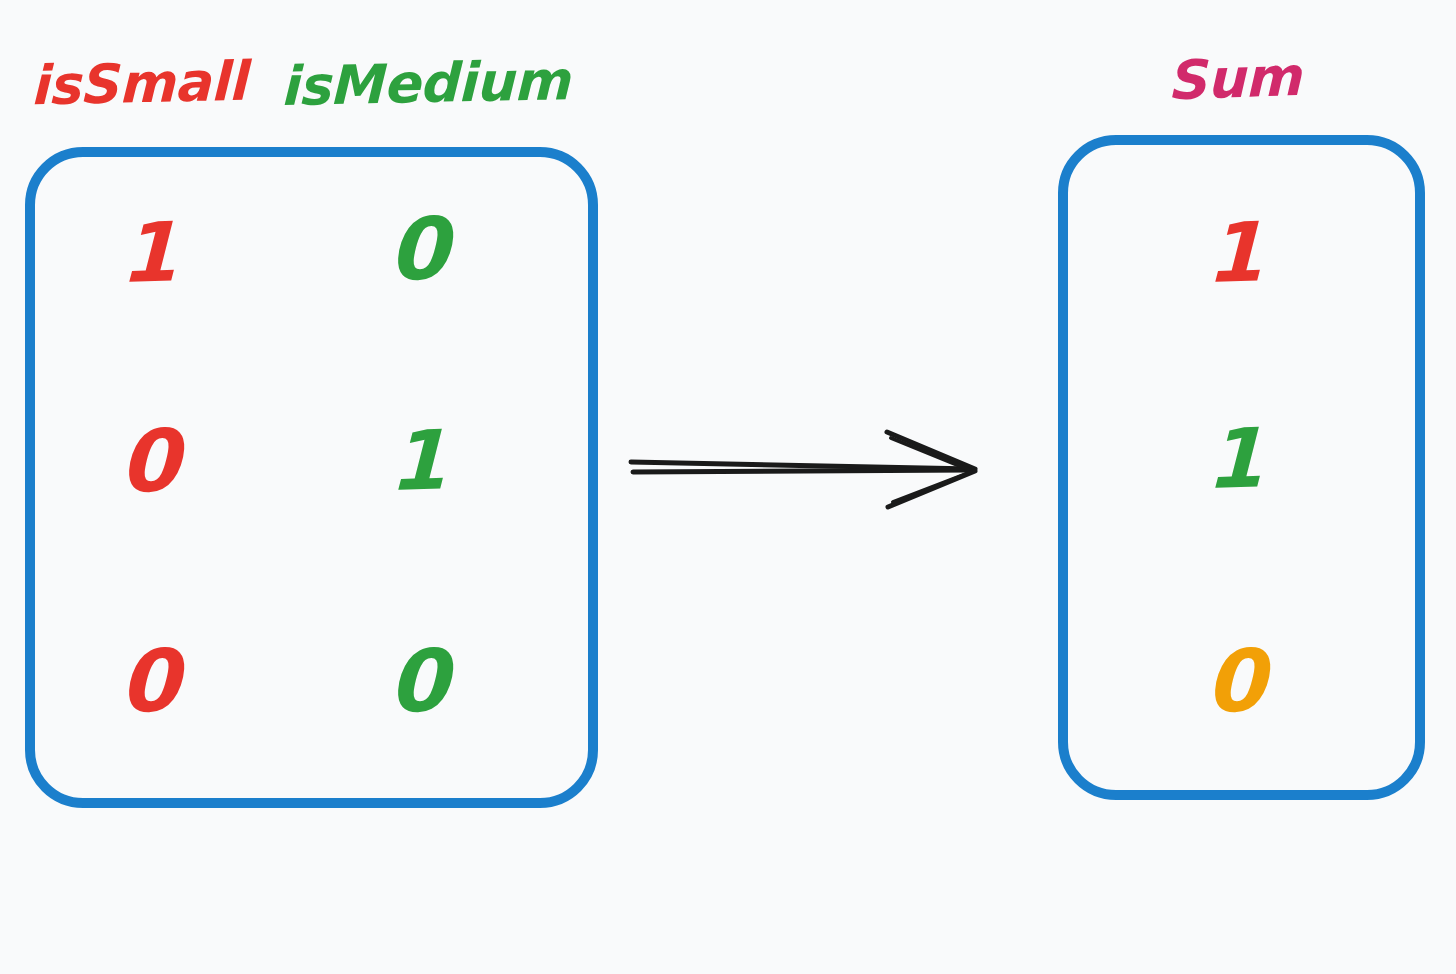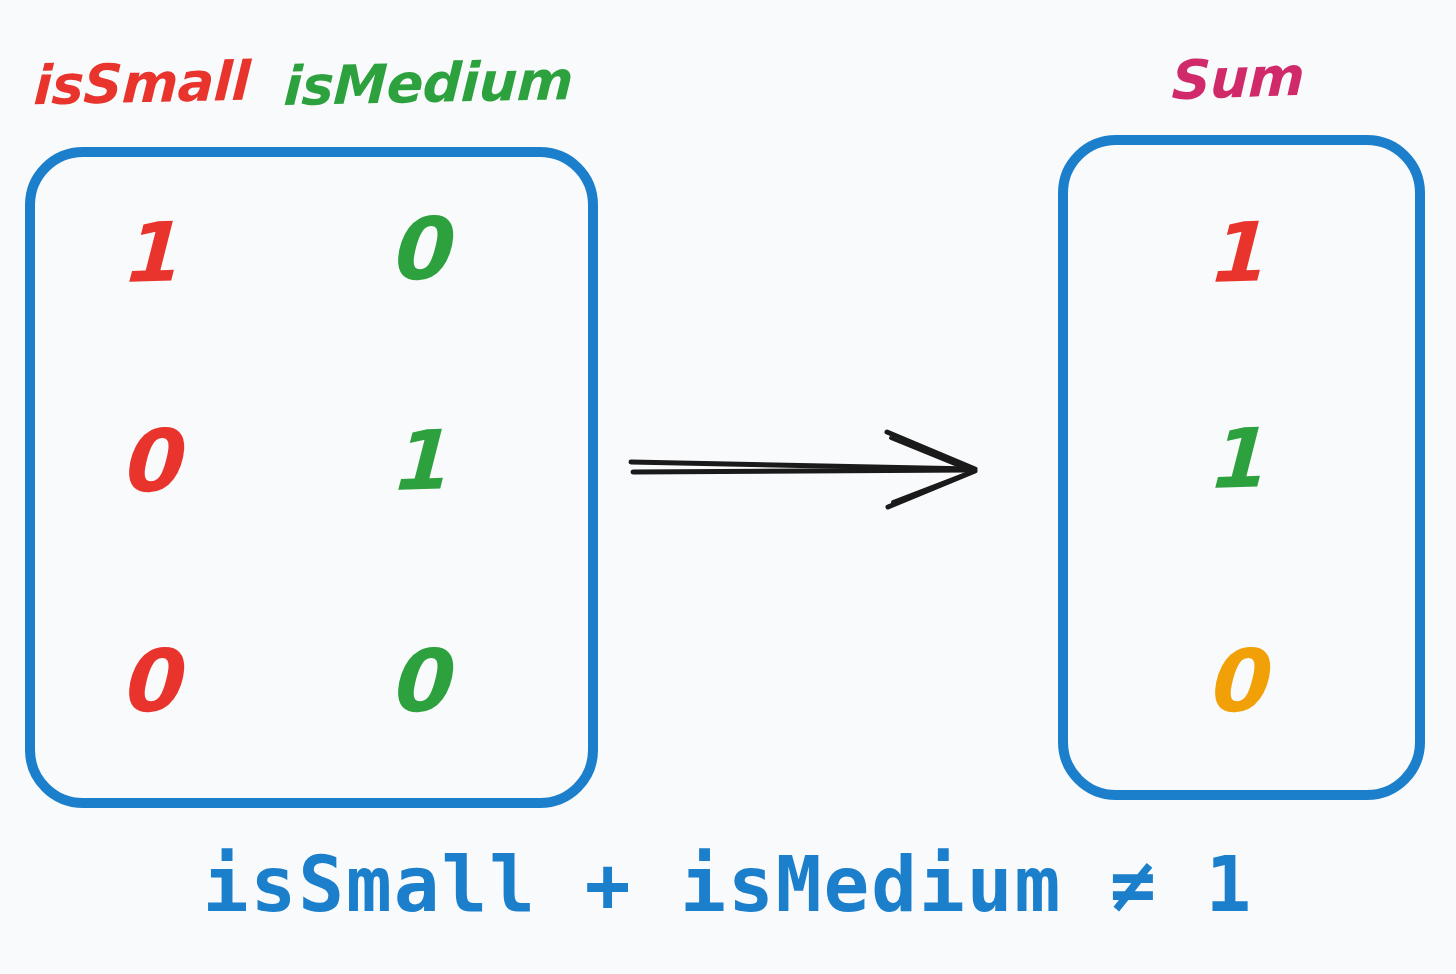--- a/index.html
+++ b/index.html
@@ -142,15 +142,14 @@
       <path d="M268 87 L346 57" stroke="#1A1A1A" stroke-width="4" stroke-linecap="round"></path>
     </svg>
   </div>
 
   <div class="box" id="box-right"></div>
 
   <div class="cell" id="s-r0">1</div>
   <div class="cell" id="s-r1">1</div>
   <div class="cell digit-0" id="s-r2">0</div>
 
-  <div id="formula">isSmall + isMedium ≠ 1</div>
 
 </div>
 
 </body></html>

